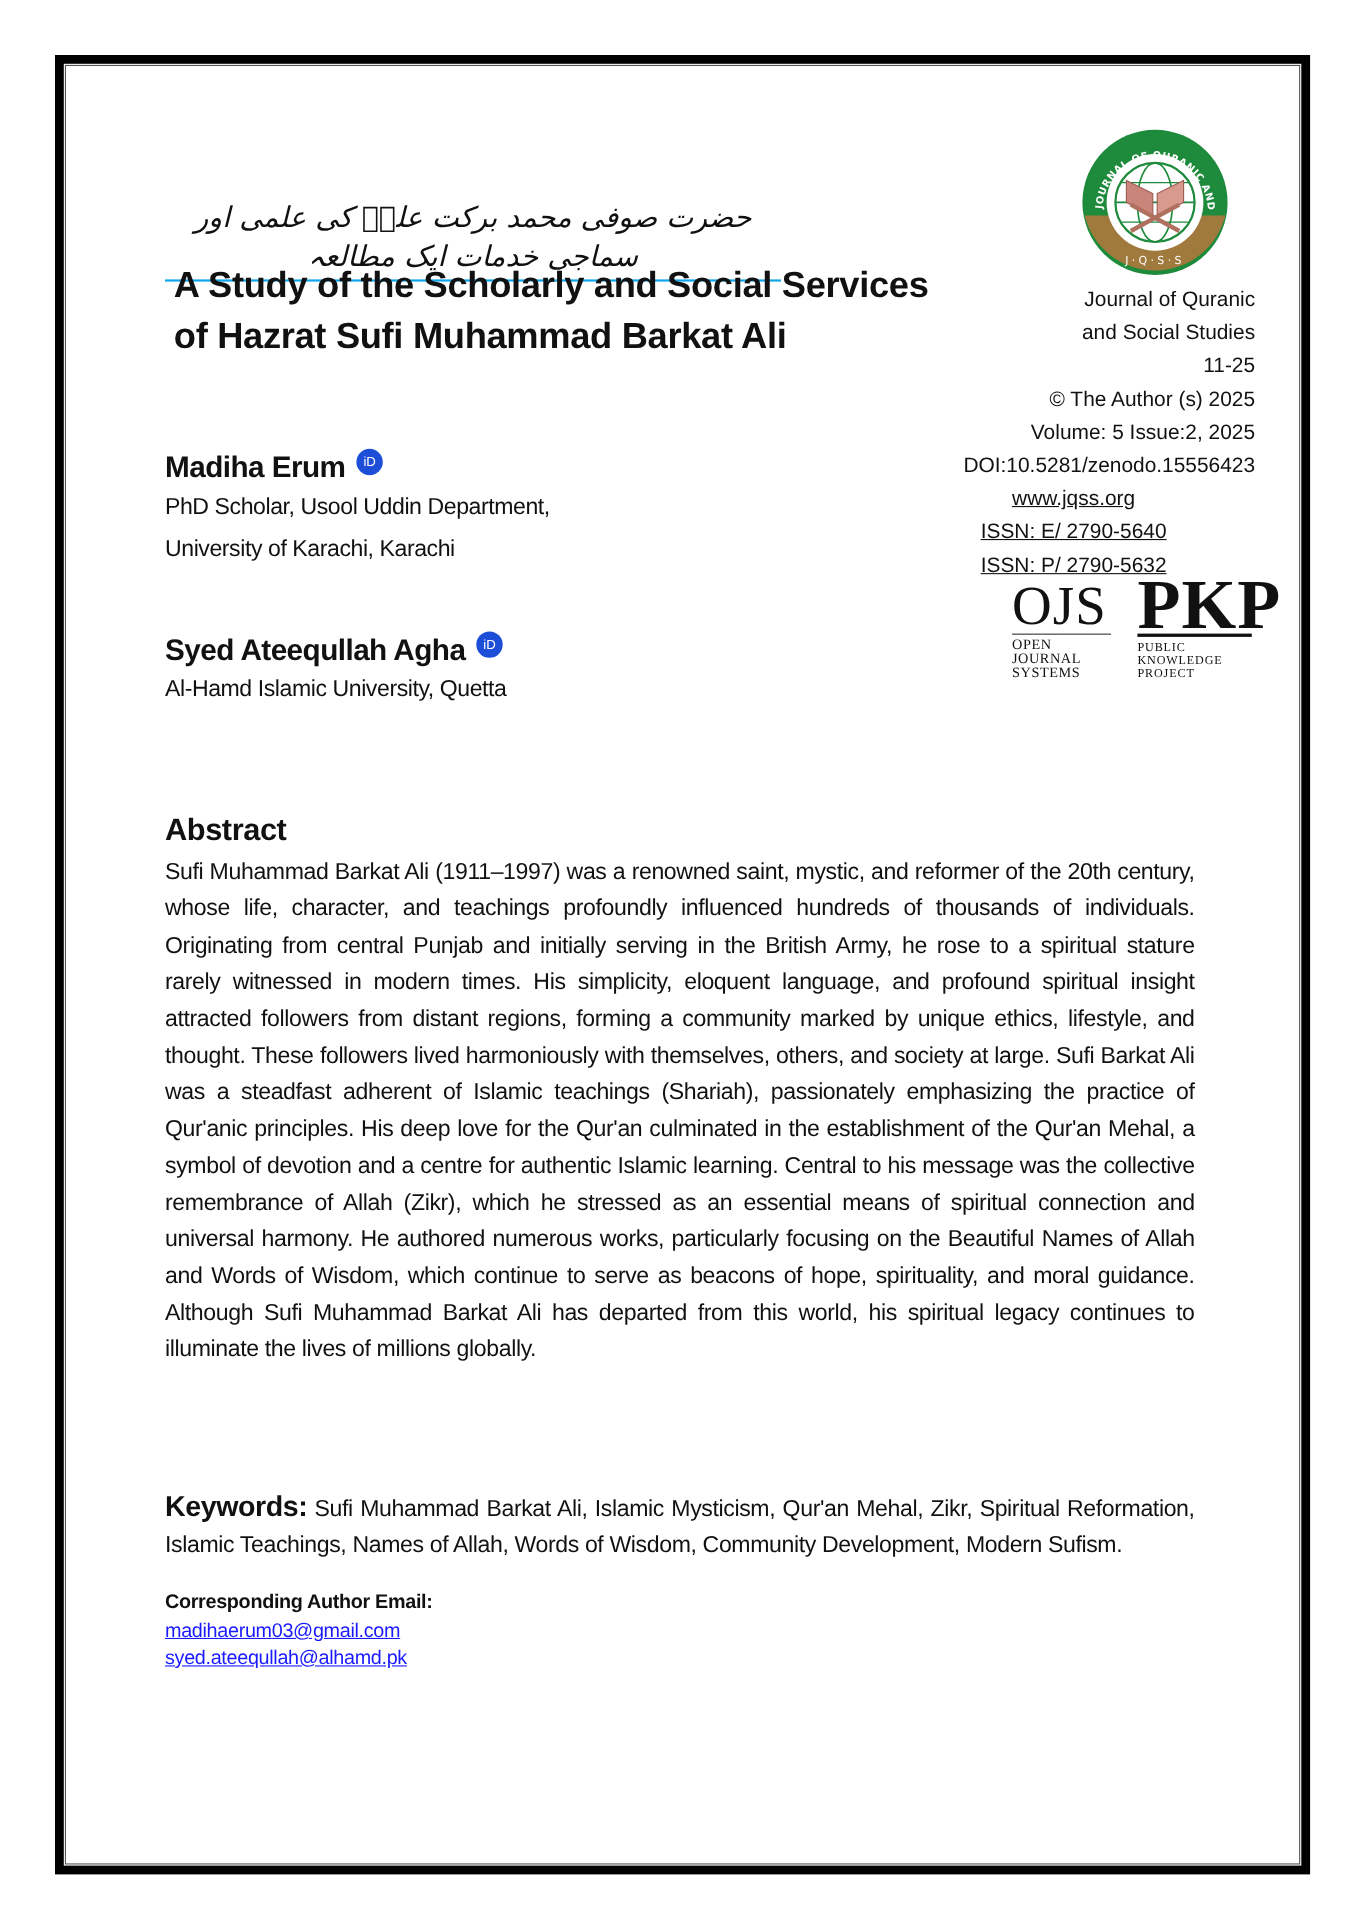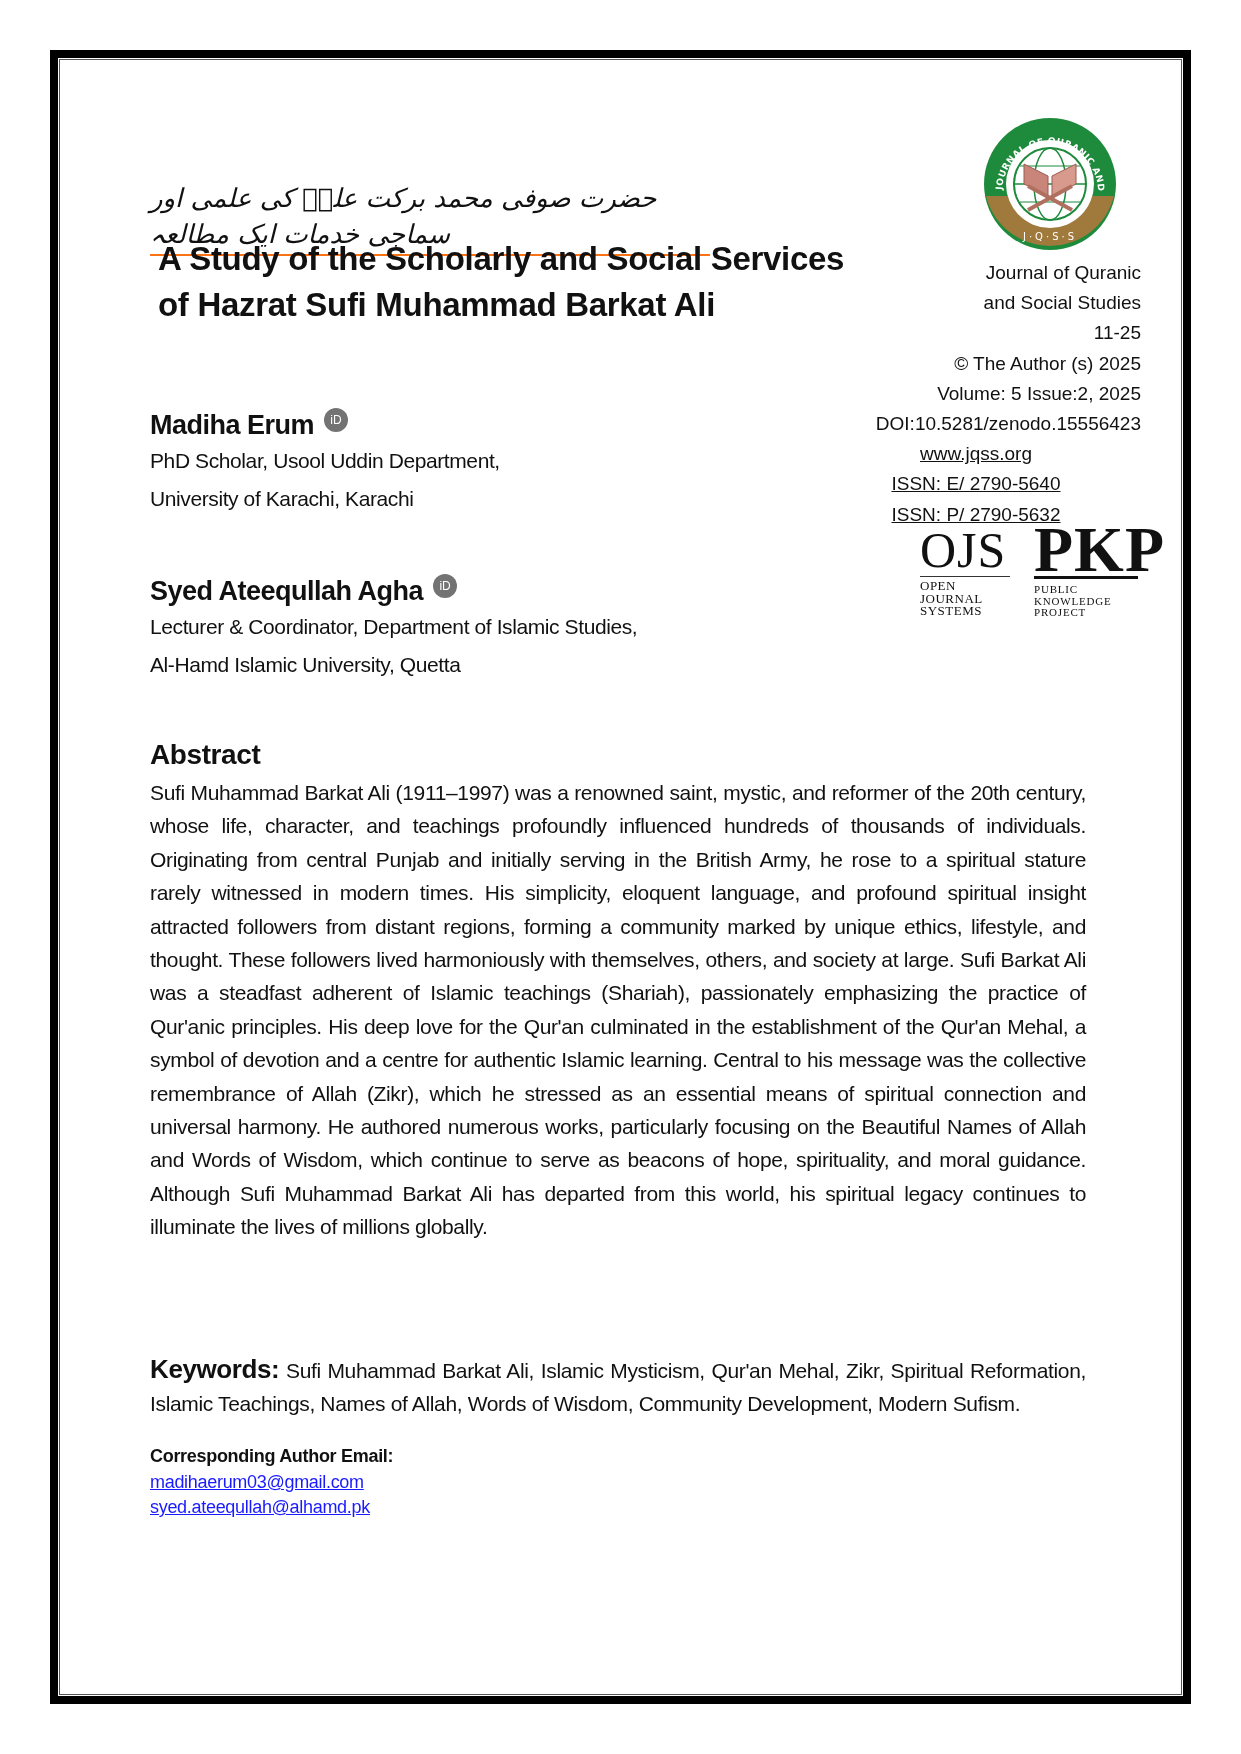--- a/index.html
+++ b/index.html
@@ -7,23 +7,23 @@
          font-family: "Liberation Sans", "DejaVu Sans", sans-serif; color: #111; }
 
   .frame-outer { position: absolute; left: 50px; top: 50px; width: 1141px; height: 1654px;
                  border: 8px solid #000; box-sizing: border-box; }
   .frame-inner { position: absolute; left: 59px; top: 59px; width: 1123px; height: 1636px;
                  border: 1px solid #555; box-sizing: border-box; }
 
   .abs { position: absolute; }
 
   
-  .urdu-title { left: 150px; top: 180px; width: 560px; text-align: left; direction: rtl;
+  .urdu-title { left: 150px; top: 180px; width: 560px; text-align: center; direction: rtl;
                 font-family: "DejaVu Sans", sans-serif; font-size: 26px; line-height: 36px;
-                border-bottom: 2px solid #f97316; padding-bottom: 2px; font-style: italic; }
+                border-bottom: 2px solid #0ea5e9; padding-bottom: 2px; font-style: italic; }
 
   .title { left: 158px; top: 236px; width: 760px; font-weight: bold; font-size: 33px;
            line-height: 46px; letter-spacing: -0.3px; }
 
   
   .logo { left: 980px; top: 114px; width: 140px; height: 140px; }
 
   .journal-meta { right: 100px; top: 258px; width: 330px; text-align: right; font-size: 19px;
                   line-height: 30.2px; color: #111; }
   .journal-meta .link { text-decoration: underline; cursor: pointer; text-align: center; }
@@ -34,21 +34,21 @@
   .ojs .big { font-family: "Liberation Serif", serif; font-size: 50px; line-height: 48px; letter-spacing: 1px; }
   .ojs .rule { height: 1px; background: #333; margin: 2px 0 3px 0; width: 90px; }
   .ojs .small { font-family: "Liberation Serif", serif; font-size: 13px; line-height: 12.5px; letter-spacing: 0.5px; }
   .pkp { left: 1034px; top: 526px; width: 110px; }
   .pkp .big { font-family: "Liberation Serif", serif; font-size: 64px; line-height: 48px; font-weight: bold; letter-spacing: 1px; }
   .pkp .rule { height: 3px; background: #111; margin: 2px 0 5px 0; width: 104px; }
   .pkp .small { font-family: "Liberation Serif", serif; font-size: 11px; line-height: 11.5px; letter-spacing: 0.8px; }
 
   
   .author-name { font-weight: bold; font-size: 27px; line-height: 34px; letter-spacing: -0.5px; display: flex; align-items: flex-start; }
-  .orcid { display: inline-block; width: 24px; height: 24px; border-radius: 50%; background: #737373;
+  .orcid { display: inline-block; width: 24px; height: 24px; border-radius: 50%; background: #1d4ed8;
            color: #fff; font-size: 12px; line-height: 24px; text-align: center; margin-left: 10px;
            font-weight: normal; letter-spacing: 0; cursor: pointer; }
   .affil { font-size: 21px; line-height: 38px; letter-spacing: -0.4px; }
   .author1 { left: 150px; top: 408px; }
   .author2 { left: 150px; top: 574px; }
 
   .abstract-heading { left: 150px; top: 738px; font-weight: bold; font-size: 28px; line-height: 34px; letter-spacing: -0.4px; }
   .abstract-body { left: 150px; top: 776px; width: 936px; font-size: 21px; line-height: 33.4px;
                    text-align: justify; letter-spacing: -0.35px; }
 
@@ -133,21 +133,20 @@
   </div>
   <div class="affil">PhD Scholar, Usool Uddin Department,</div>
   <div class="affil">University of Karachi, Karachi</div>
 </div>
 
 <div class="abs author2">
   <div class="author-name">
     <span>Syed Ateequllah Agha</span>
     <span class="orcid">iD</span>
   </div>
-  <div class="affil">Lecturer &amp; Coordinator, Department of Islamic Studies,</div>
   <div class="affil">Al-Hamd Islamic University, Quetta</div>
 </div>
 
 <div class="abs abstract-heading">Abstract</div>
 <div class="abs abstract-body">Sufi Muhammad Barkat Ali (1911–1997) was a renowned saint, mystic, and reformer of the 20th century, whose life, character, and teachings profoundly influenced hundreds of thousands of individuals. Originating from central Punjab and initially serving in the British Army, he rose to a spiritual stature rarely witnessed in modern times. His simplicity, eloquent language, and profound spiritual insight attracted followers from distant regions, forming a community marked by unique ethics, lifestyle, and thought. These followers lived harmoniously with themselves, others, and society at large. Sufi Barkat Ali was a steadfast adherent of Islamic teachings (Shariah), passionately emphasizing the practice of Qur'anic principles. His deep love for the Qur'an culminated in the establishment of the Qur'an Mehal, a symbol of devotion and a centre for authentic Islamic learning. Central to his message was the collective remembrance of Allah (Zikr), which he stressed as an essential means of spiritual connection and universal harmony. He authored numerous works, particularly focusing on the Beautiful Names of Allah and Words of Wisdom, which continue to serve as beacons of hope, spirituality, and moral guidance. Although Sufi Muhammad Barkat Ali has departed from this world, his spiritual legacy continues to illuminate the lives of millions globally.</div>
 
 <div class="abs keywords"><span class="kw-label">Keywords:</span><span> Sufi Muhammad Barkat Ali, Islamic Mysticism, Qur'an Mehal, Zikr, Spiritual Reformation, Islamic Teachings, Names of Allah, Words of Wisdom, Community Development, Modern Sufism.</span></div>
 
 <div class="abs corr-label">Corresponding Author Email:</div>
 <div class="abs email email1">madihaerum03@gmail.com</div>

